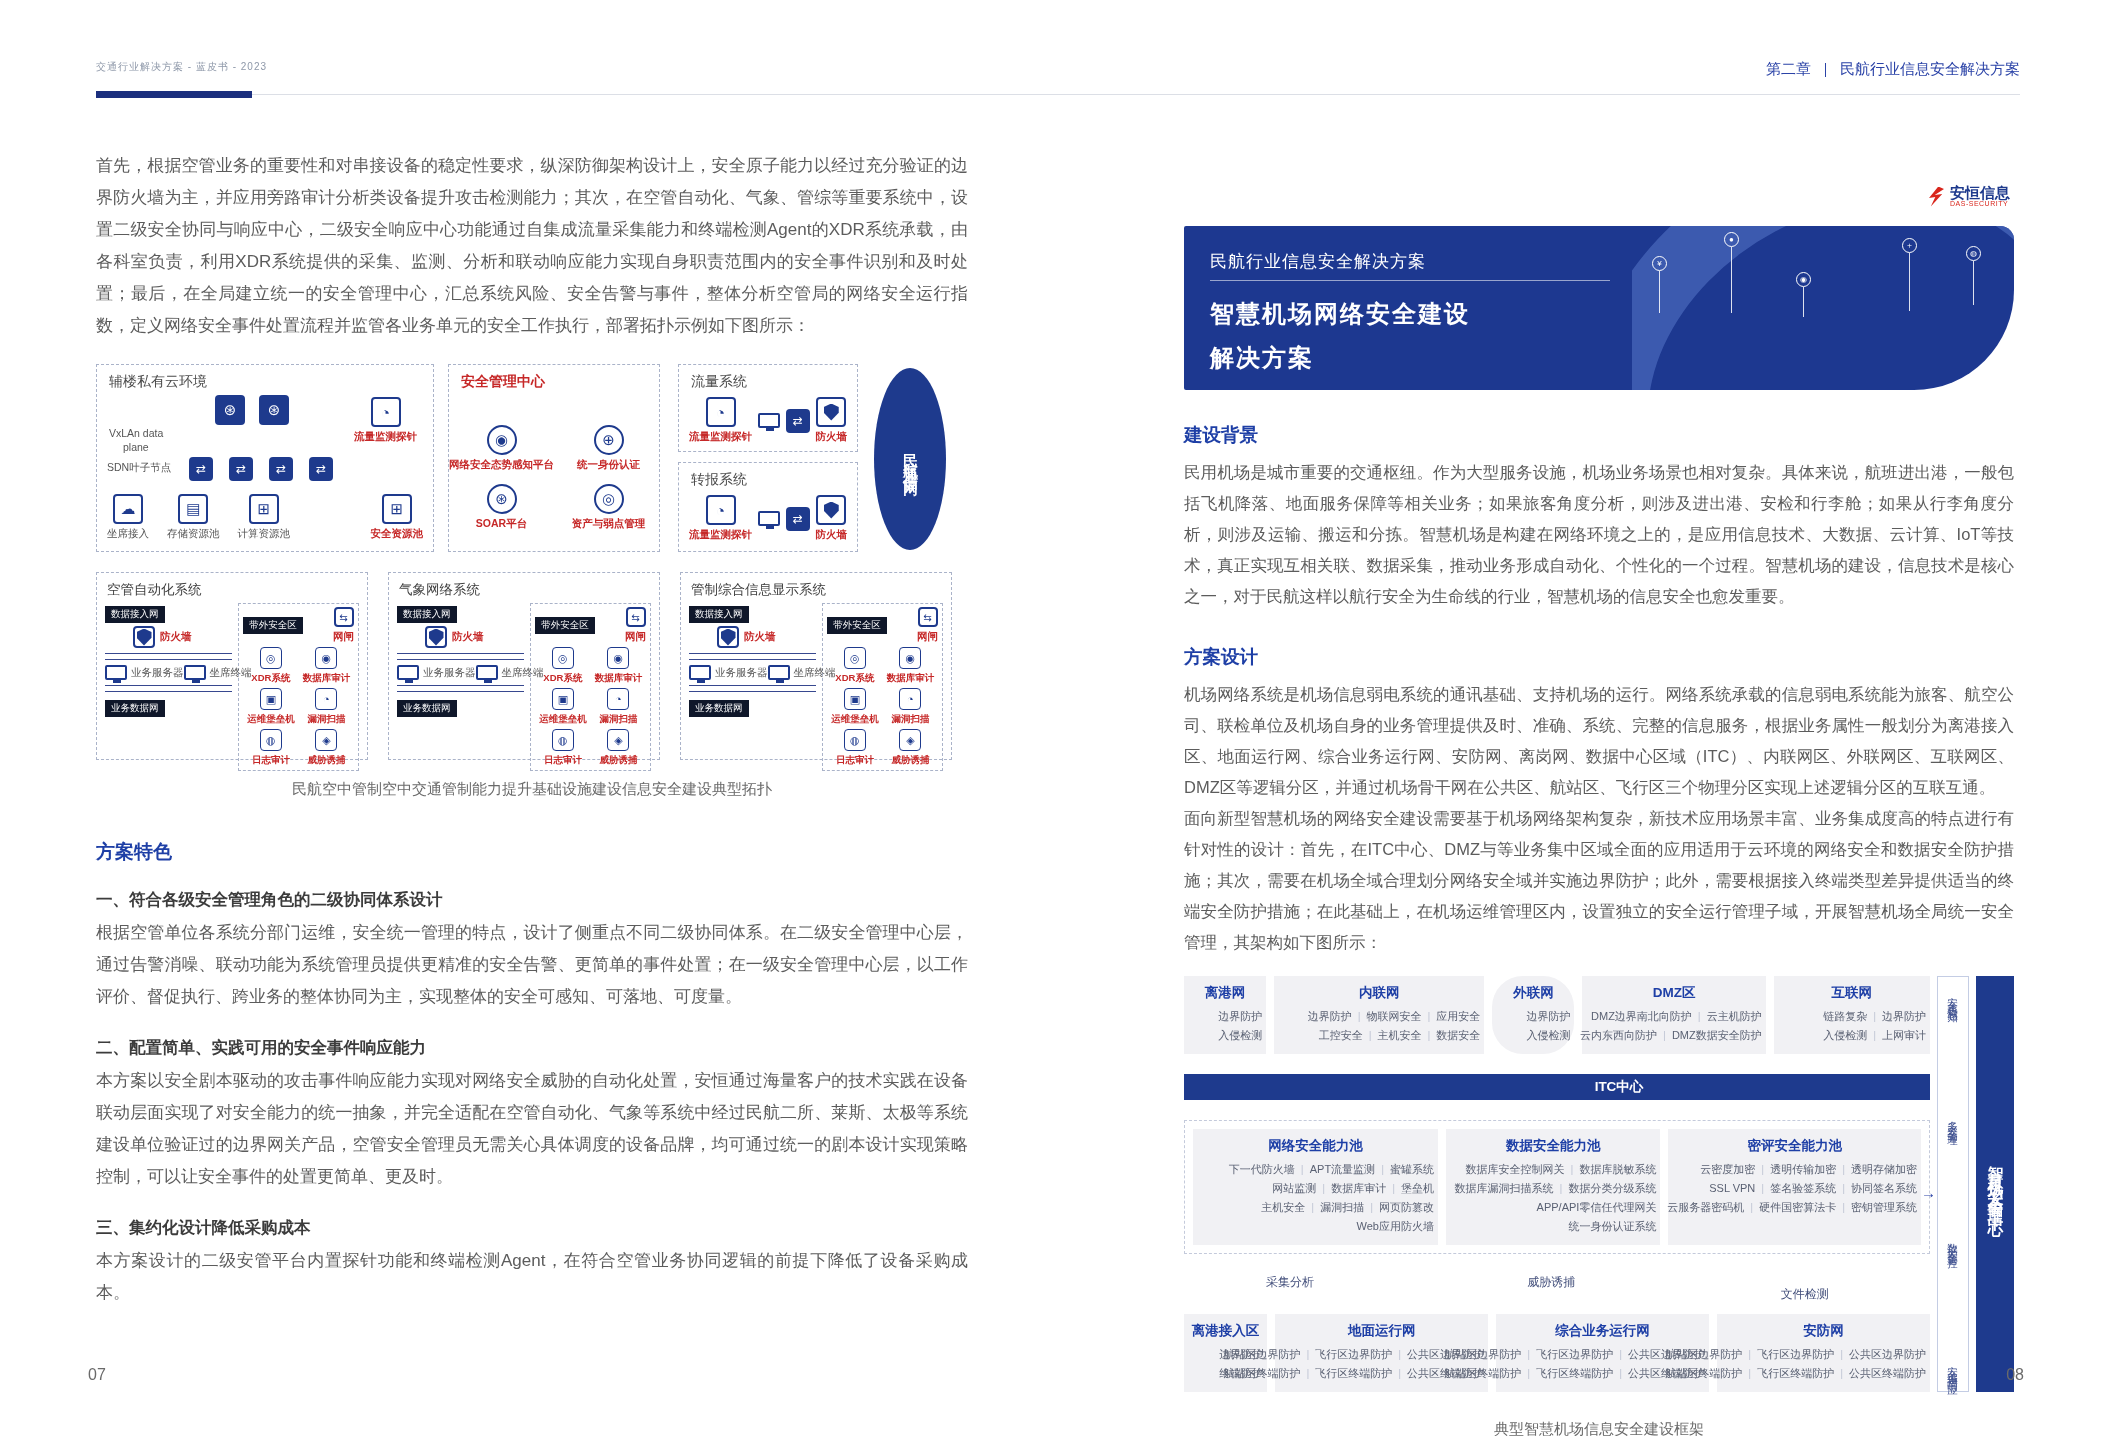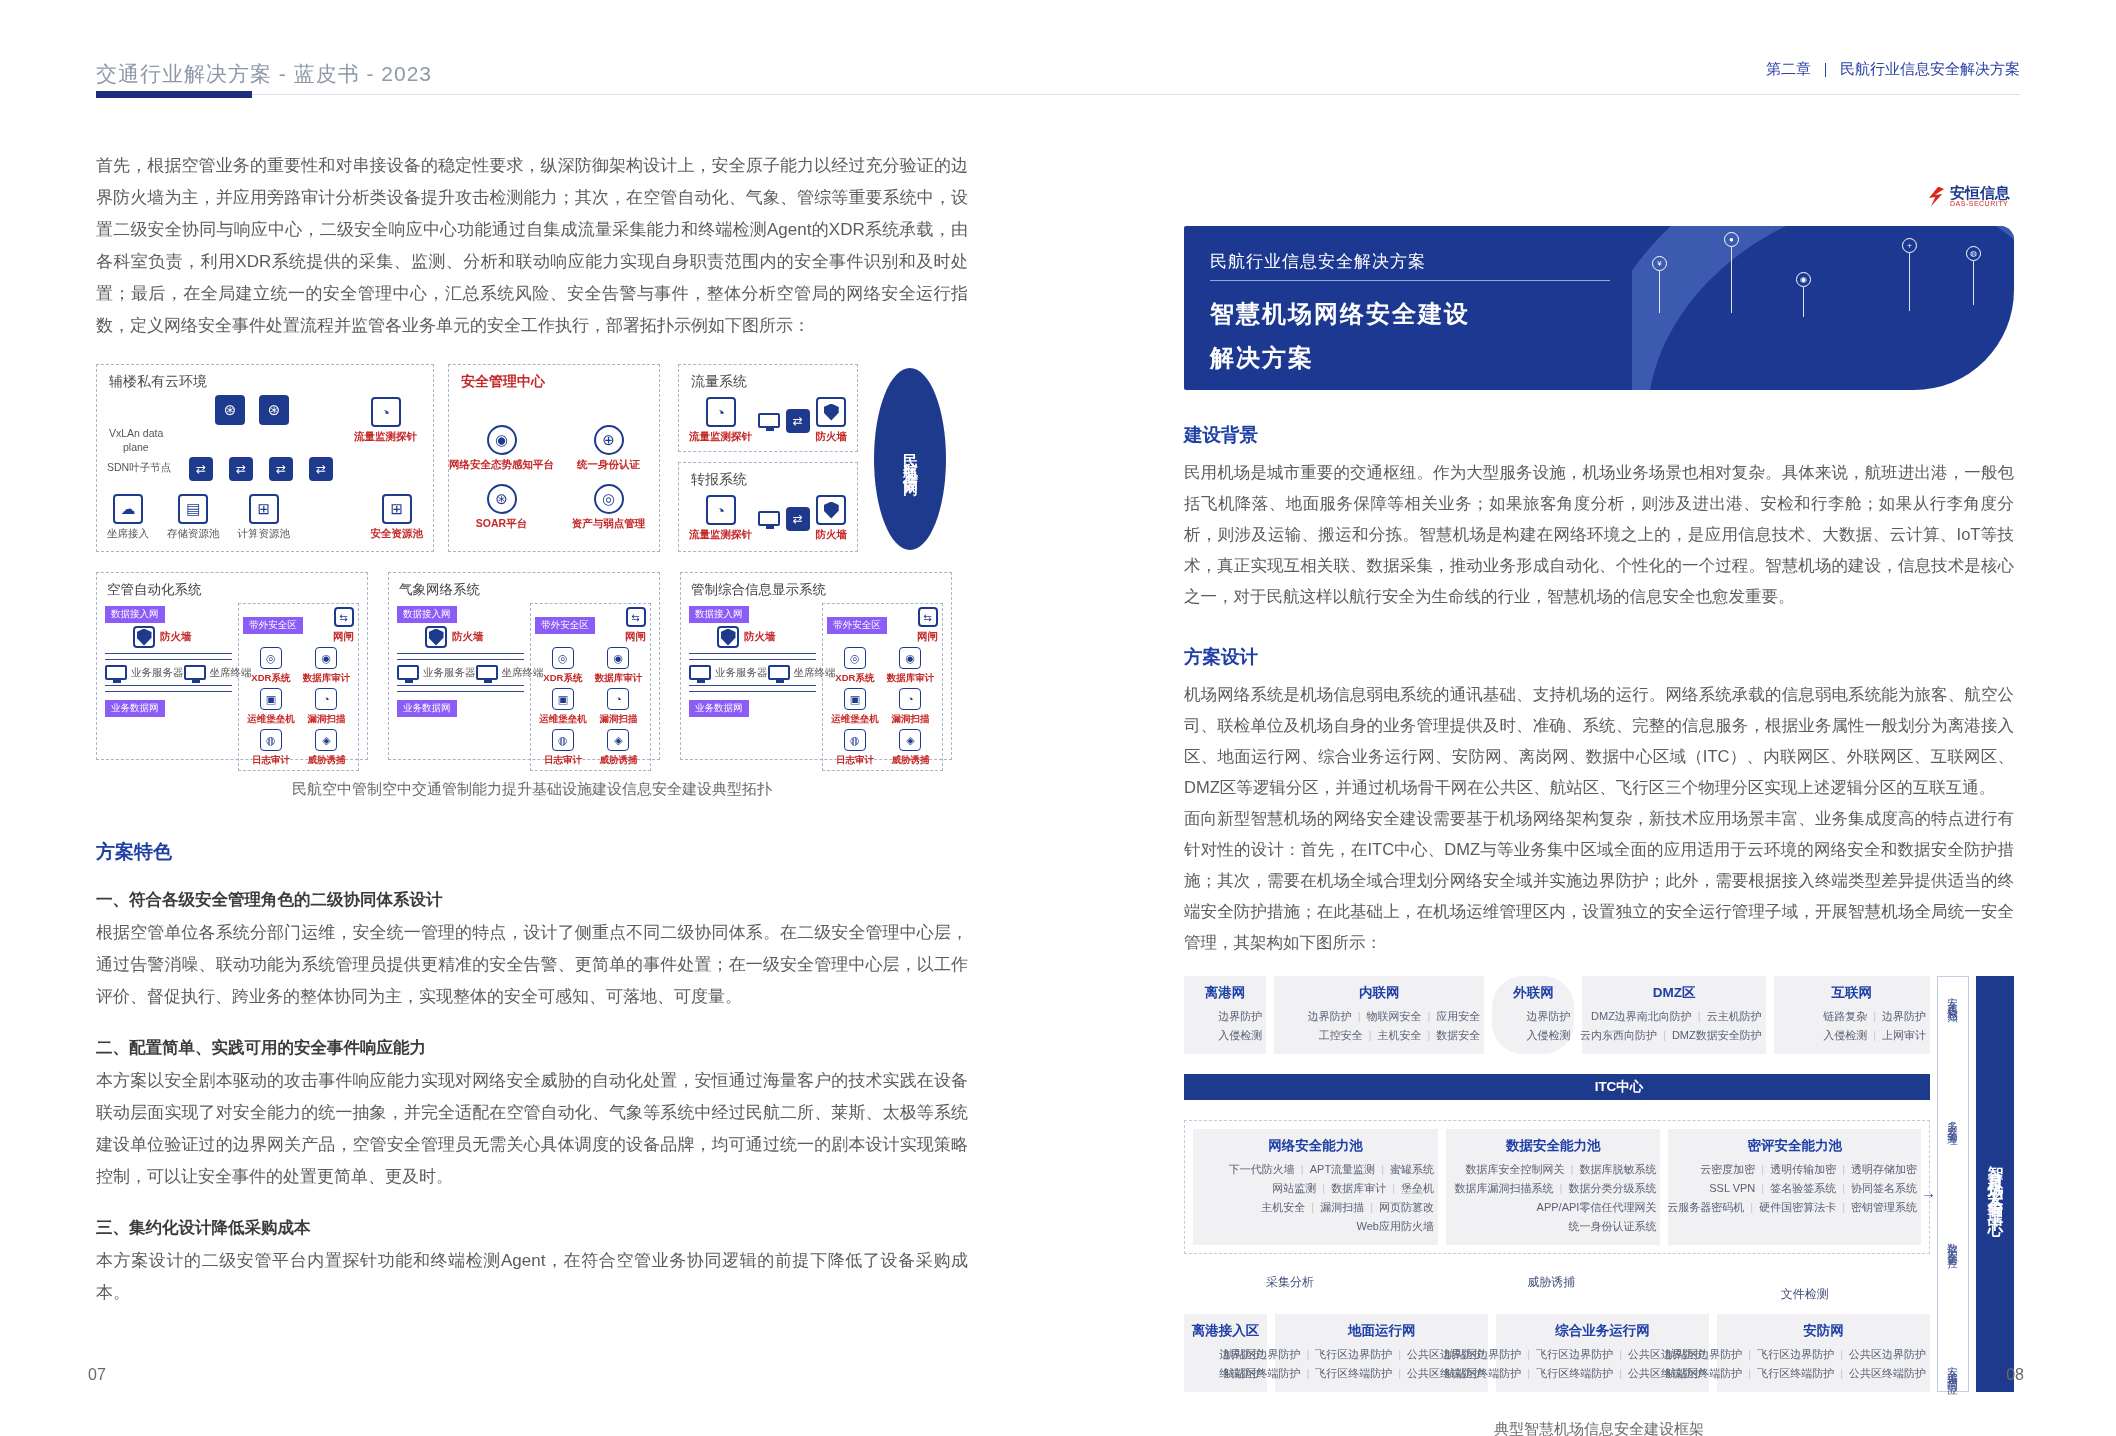--- a/index.html
+++ b/index.html
@@ -1,21 +1,21 @@
 <!DOCTYPE html>
 <html><head>
 <meta charset="utf-8">
 <style>
   html,body{margin:0;padding:0;background:#e8e8e8;}
   #page{position:relative;width:2116px;height:1436px;background:#ffffff;overflow:hidden;
         font-family:"Liberation Sans","DejaVu Sans",sans-serif;}
   [data-interactable]{box-sizing:border-box;}
 
   
-  .hdr-left{position:absolute;left:96px;top:60px;font-size:21px;color:#8e98a9;letter-spacing:1px;}
+  .hdr-left{position:absolute;left:96px;top:60px;font-size:10px;color:#8e98a9;letter-spacing:1px;}
   .hdr-right{position:absolute;right:96px;top:60px;font-size:15px;color:#2b43a7;display:flex;gap:14px;align-items:center;}
   .hdr-vdiv{width:1px;height:14px;background:#2b43a7;}
   .hdr-rule{position:absolute;left:96px;right:96px;top:94px;border-top:1px solid #dcdfe6;}
   .hdr-bar{position:absolute;left:96px;top:91px;width:156px;height:7px;background:#1b2f7e;}
   .pgnum{position:absolute;bottom:52px;font-size:16px;color:#6a6a6a;}
   #pg-left{left:88px;} #pg-right{right:92px;}
 
   
   #col-left{position:absolute;left:96px;top:150px;width:872px;}
   .body-p{font-size:17px;line-height:32px;color:#5c5c5c;text-align:justify;margin:0;}
@@ -58,21 +58,21 @@
   
   #net-ell{position:absolute;left:778px;top:10px;width:72px;height:182px;background:#1e3a8d;
            border-radius:50%;display:flex;align-items:center;justify-content:center;}
   #net-ell span{writing-mode:vertical-rl;color:#fff;font-size:15px;font-weight:bold;letter-spacing:7px;}
 
   
   .sub{top:214px;height:188px;width:272px;padding:6px 8px;}
   .sub-title{font-size:13.5px;color:#3f3f3f;margin:2px 0 4px 2px;}
   .sub-flex{display:flex;gap:6px;}
   .sub-left{flex:1.15;position:relative;min-width:0;}
-  .tag{background:#8b5cf6;color:#fff;font-size:9.5px;padding:2px 6px;display:inline-block;white-space:nowrap;}
+  .tag{background:#0f172a;color:#fff;font-size:9.5px;padding:2px 6px;display:inline-block;white-space:nowrap;}
   .hline{border-top:1px solid #37488f;margin:5px 0;}
   .fwrow{display:flex;align-items:center;gap:5px;margin:3px 0 2px 28px;}
   .devrow{display:flex;align-items:center;justify-content:space-between;margin:3px 0;font-size:9.5px;color:#555;}
   .devrow .pair{display:flex;align-items:center;gap:4px;}
   .sub-right{flex:1;border:1px dashed #aab3c9;padding:3px 4px;display:flex;flex-direction:column;align-items:center;min-width:0;}
   .oob-head{display:flex;align-items:center;gap:5px;align-self:stretch;justify-content:space-between;}
   .tool-grid{display:grid;grid-template-columns:1fr 1fr;gap:3px 8px;margin-top:3px;justify-items:center;}
   .tool-grid .cube.light{width:22px;height:22px;font-size:11px;border-width:1.5px;}
   .tool-grid .rlab{font-size:9.5px;}
 

